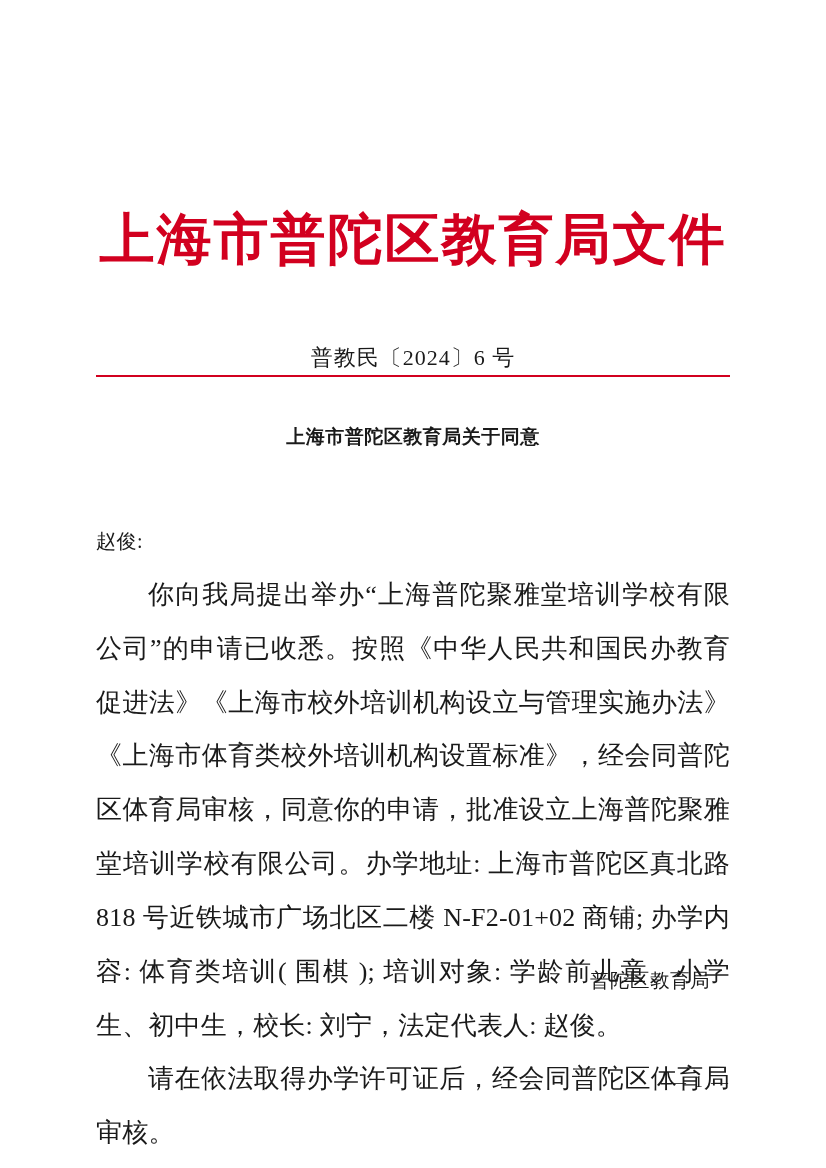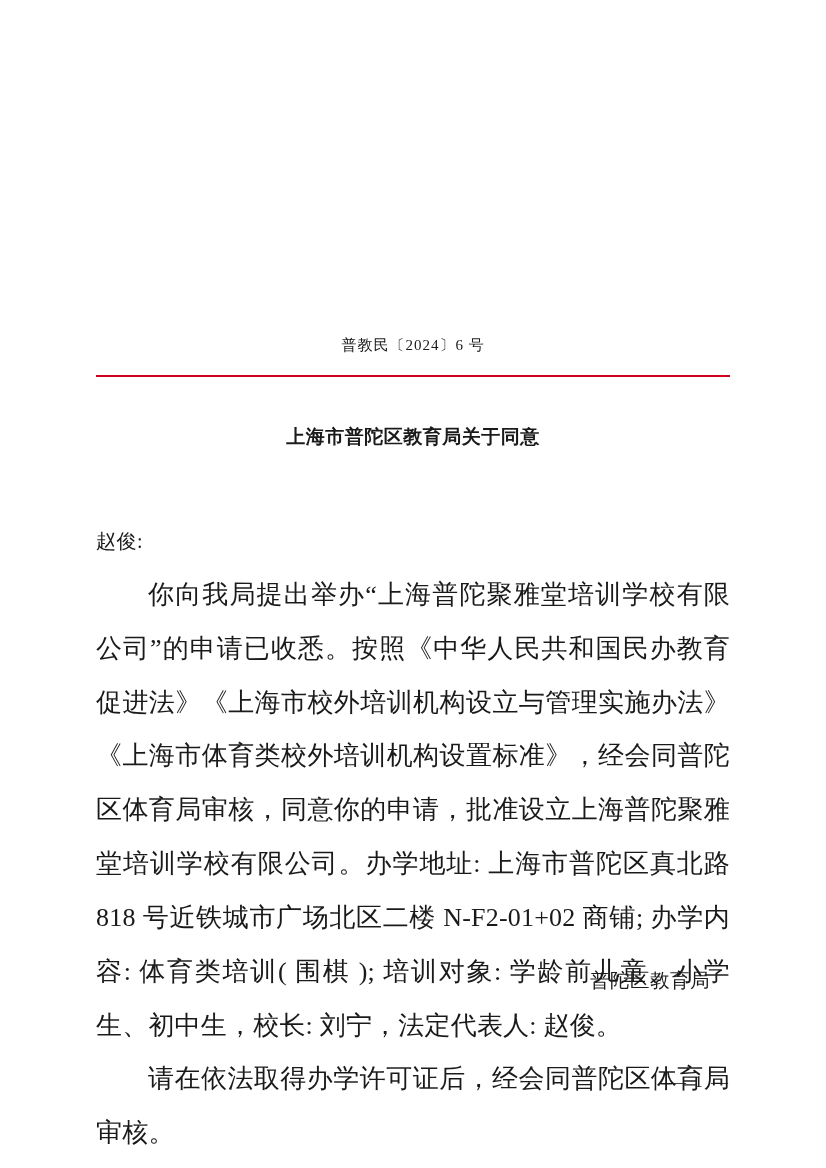--- a/index.html
+++ b/index.html
@@ -35,23 +35,23 @@
     letter-spacing: 2px;
     color: #d2001f;
     line-height: 1.15;
     white-space: nowrap;
   }
 
   .doc-number {
     position: absolute;
     left: 0;
     right: 0;
-    top: 336px;
+    top: 343px;
     text-align: center;
-    font-size: 15px;
+    font-size: 22px;
     letter-spacing: 1px;
     color: #1a1a1a;
     font-family: "Liberation Serif", "DejaVu Serif", serif;
   }
 
   .red-rule {
     position: absolute;
     left: 96px;
     width: 634px;
     top: 375px;
@@ -116,20 +116,23 @@
     font-size: 17px;
     letter-spacing: 2px;
     color: #1a1a1a;
   }
 </style>
 </head>
 <body>
 
 <div class="page">
 
+  <div class="masthead">
+    <div class="masthead-title">上海市普陀区教育局文件</div>
+  </div>
 
   <div class="doc-number">普教民〔2024〕6 号</div>
 
   <div class="red-rule"></div>
 
   <div class="doc-title">
     <div>上海市普陀区教育局关于同意</div>
   </div>
 
   <div class="salutation">赵俊:</div>

